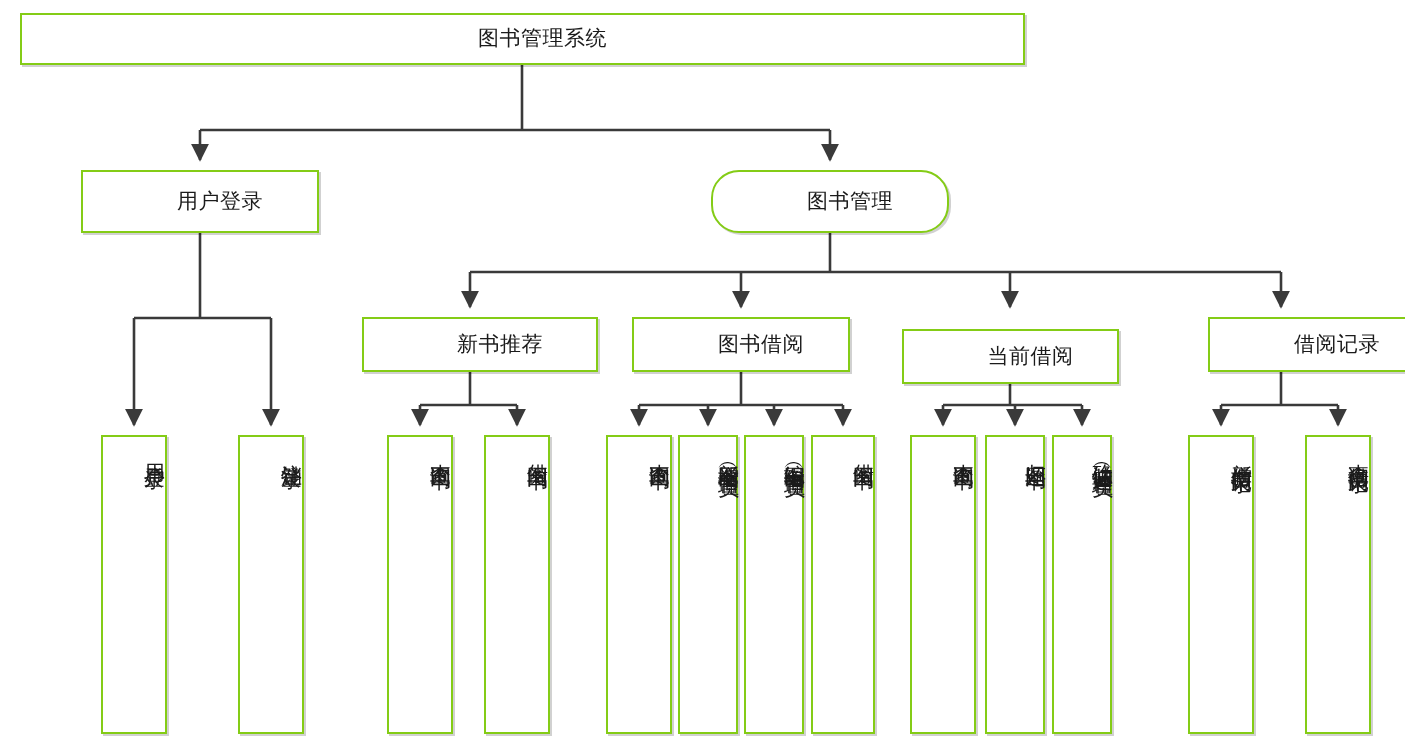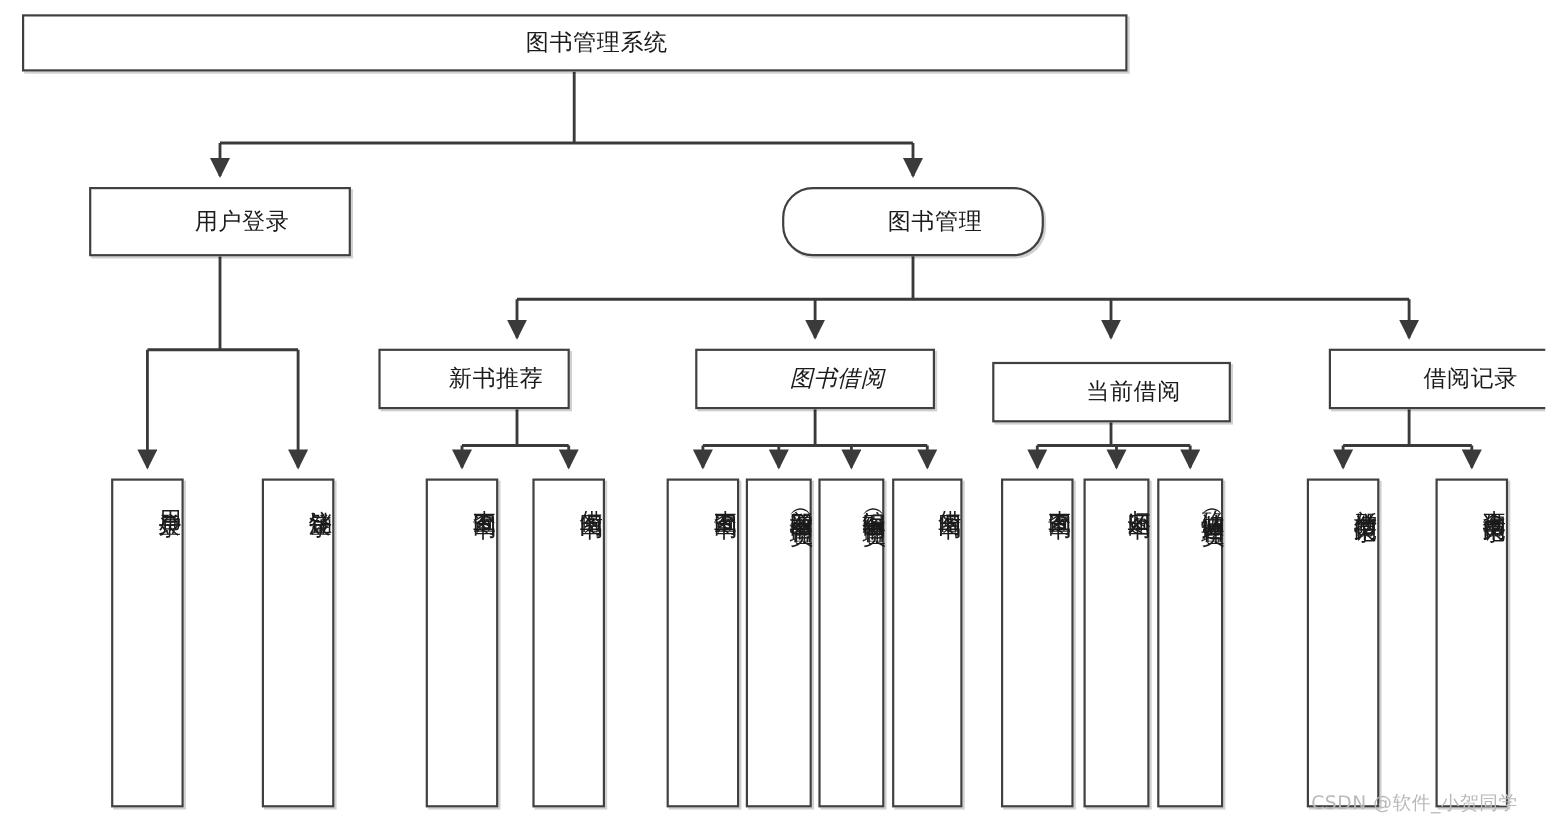--- a/index.html
+++ b/index.html
@@ -23,21 +23,21 @@
     left: 0;
     top: 0;
     width: 1405px;
     height: 747px;
     pointer-events: none;
   }
   .node {
     position: absolute;
     box-sizing: border-box;
     background: #ffffff;
-    border: 2px solid #404040;
+    border: 2px solid #84cc16;
     box-shadow: 2px 2px 0 rgba(0,0,0,0.18);
     display: flex;
     align-items: center;
     justify-content: center;
     color: #1b1b1b;
     padding-left: 40px;
   }
   .node .label {
     display: block;
     text-align: center;
@@ -131,24 +131,24 @@
   <div id="nodes-layer">
       <div class="node root h" style="left: 20px; top: 13px; width: 1005px; height: 52px;">
         <span class="label">图书管理系统</span>
       </div>
       <div class="node h" style="left: 81px; top: 170px; width: 238px; height: 63px;">
         <span class="label">用户登录</span>
       </div>
       <div class="node h" style="left: 711px; top: 170px; width: 238px; height: 63px; border-radius: 28px;">
         <span class="label">图书管理</span>
       </div>
-      <div class="node h" style="left: 344px; top: 317px; width: 174px; height: 55px;">
+      <div class="node h" style="left: 362px; top: 317px; width: 236px; height: 55px;">
         <span class="label">新书推荐</span>
       </div>
-      <div class="node h" style="left: 632px; top: 317px; width: 218px; height: 55px; font-style: italic;">
+      <div class="node h" style="left: 632px; top: 317px; width: 218px; height: 55px;">
         <span class="label">图书借阅</span>
       </div>
       <div class="node h" style="left: 902px; top: 317px; width: 217px; height: 55px; margin-top: 12px;">
         <span class="label">当前借阅</span>
       </div>
       <div class="node h" style="left: 1172px; top: 317px; width: 218px; height: 55px; margin-left: 36px;">
         <span class="label">借阅记录</span>
       </div>
       <div class="node v" style="left: 101px; top: 435px; width: 66px; height: 299px;">
         <span class="label">用户登录</span>
@@ -184,14 +184,13 @@
         <span class="label">确认归还（管理员）</span>
       </div>
       <div class="node v" style="left: 1188px; top: 435px; width: 66px; height: 299px;">
         <span class="label">新增借阅记录</span>
       </div>
       <div class="node v" style="left: 1305px; top: 435px; width: 66px; height: 299px;">
         <span class="label">查询借阅记录</span>
       </div>
     </div>
 
-  <div class="watermark" style="left: 1192px; top: 718px;">CSDN @软件_小贺同学</div>
 </div>
 
 </body></html>

